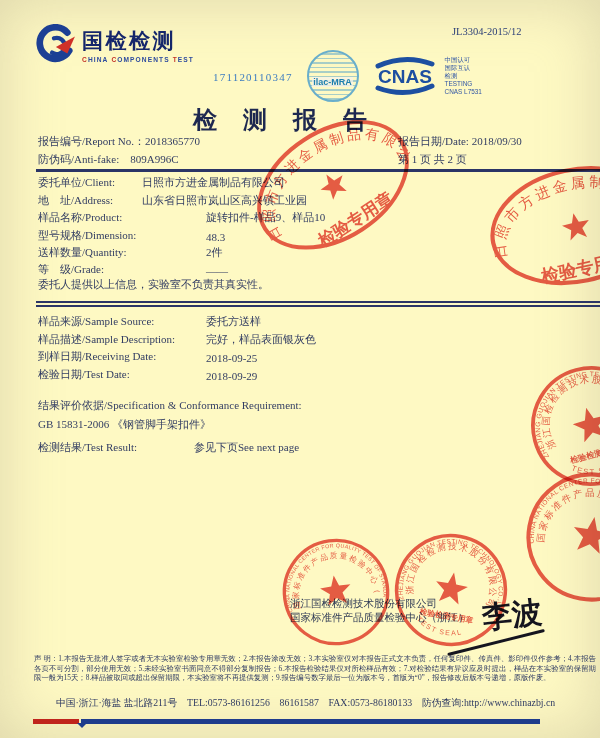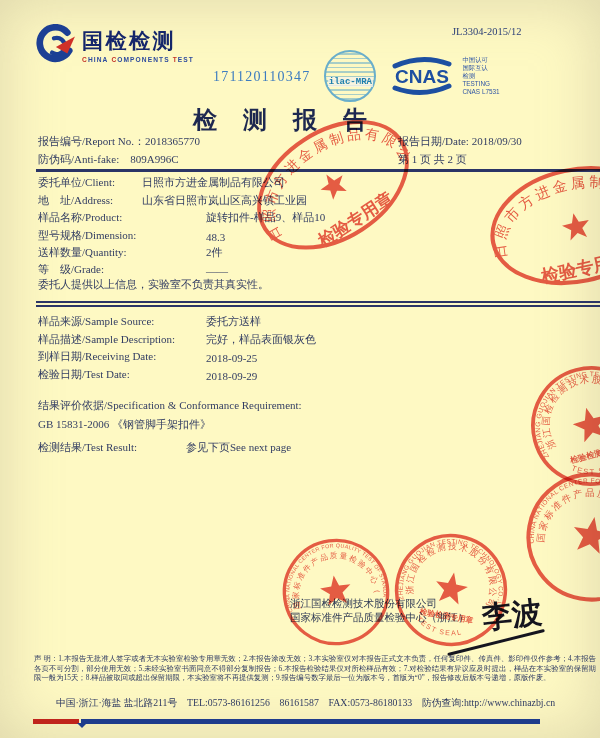--- a/index.html
+++ b/index.html
@@ -12,46 +12,46 @@
                  font-family:"Liberation Sans",sans-serif;}
   .logo-text .en{font-size:6.6px;letter-spacing:1.1px;color:#2c4a9e;font-weight:bold;
                  font-family:"Liberation Sans",sans-serif;display:flex;gap:3px;margin-top:1px;}
   .logo-text .en span{display:inline-block;}
   .logo-text .en span::first-letter{color:#c23127;}
   .doccode{position:absolute;left:452px;top:26px;font-size:10.5px;color:#2c3f77;}
   .marks{position:absolute;left:213px;top:50px;display:flex;align-items:center;gap:14px;}
   .cma{display:flex;flex-direction:column;align-items:center;color:#2a70bf;}
   .cma .box{border:4px solid #2a70bf;border-radius:15px;padding:1px 9px;font-weight:bold;
             font-size:23px;letter-spacing:1px;font-family:"Liberation Sans",sans-serif;}
-  .cma .num{font-size:14px;letter-spacing:1.2px;margin-top:2px;color:#3c7cc0;}
+  .cma .num{font-size:11px;letter-spacing:1.2px;margin-top:2px;color:#3c7cc0;}
   .ilac{width:48px;height:48px;border-radius:50%;border:2px solid #69aecb;display:flex;
         align-items:center;justify-content:center;
         background:repeating-linear-gradient(0deg,rgba(97,170,202,.55) 0 1.5px,rgba(255,255,255,0) 1.5px 4.5px);}
   .ilac span{font-size:9px;font-weight:bold;color:#1e7fae;background:rgba(245,242,234,.75);
-             padding:0 1px;font-family:Liberation Mono, monospace;margin-top:12px;}
+             padding:0 1px;font-family:Liberation Sans, sans-serif;margin-top:12px;}
   .cnas-wrap{display:flex;gap:8px;align-items:center;}
   .cnas-lines{font-size:6.4px;line-height:8px;color:#2f55a5;font-family:"Liberation Sans",sans-serif;}
   
   .rtitle{position:absolute;left:0;right:30px;top:104px;text-align:center;font-size:24px;
           font-weight:bold;letter-spacing:10px;color:#1d2850;}
   .info-l{position:absolute;left:38px;top:132px;font-size:11px;line-height:18px;}
   .info-r{position:absolute;left:398px;top:132px;font-size:11px;line-height:18px;}
   .rule1{position:absolute;left:36px;right:0;top:169px;height:2.5px;background:#2b3566;}
   .rule2{position:absolute;left:36px;right:0;top:301px;height:2px;border-top:2px solid #2b3566;
          border-bottom:2px solid #2b3566;background:transparent;box-sizing:content-box;
          border-left:none;border-right:none;height:2px;}
   
   .sec{position:absolute;left:38px;right:0;font-size:11px;}
   .sec .row{display:flex;height:17.4px;align-items:flex-end;}
   .sec .lab{flex:0 0 168px;}
   .sec .lab.short{flex:0 0 104px;}
   .sec2 .row{height:17.4px;}
   .note{height:17.4px;font-size:11px;}
   .spec{position:absolute;left:38px;top:396px;font-size:11px;line-height:18.5px;}
-  .result{position:absolute;left:38px;top:440px;font-size:11px;display:flex;}
+  .result{position:absolute;left:38px;top:440px;font-size:11px;display:flex;gap:8px;}
   .result .lab{flex:0 0 148px;}
   
   .approval{position:absolute;left:290px;top:597px;font-size:10.5px;line-height:13.5px;color:#2f3a55;}
   .approval .ap{padding-left:34px;margin-top:5px;}
   .sig{position:absolute;left:482px;top:595px;font-size:30px;font-weight:bold;color:#15151f;
        transform:rotate(-6deg);font-family:"DejaVu Serif",serif;}
   .sigline{position:absolute;left:446px;top:641px;width:100px;height:2.5px;background:#15151f;
            transform:rotate(-14deg);border-radius:2px;}
   
   .statement{position:absolute;left:34px;top:654px;width:562px;font-size:7.4px;line-height:9.7px;

